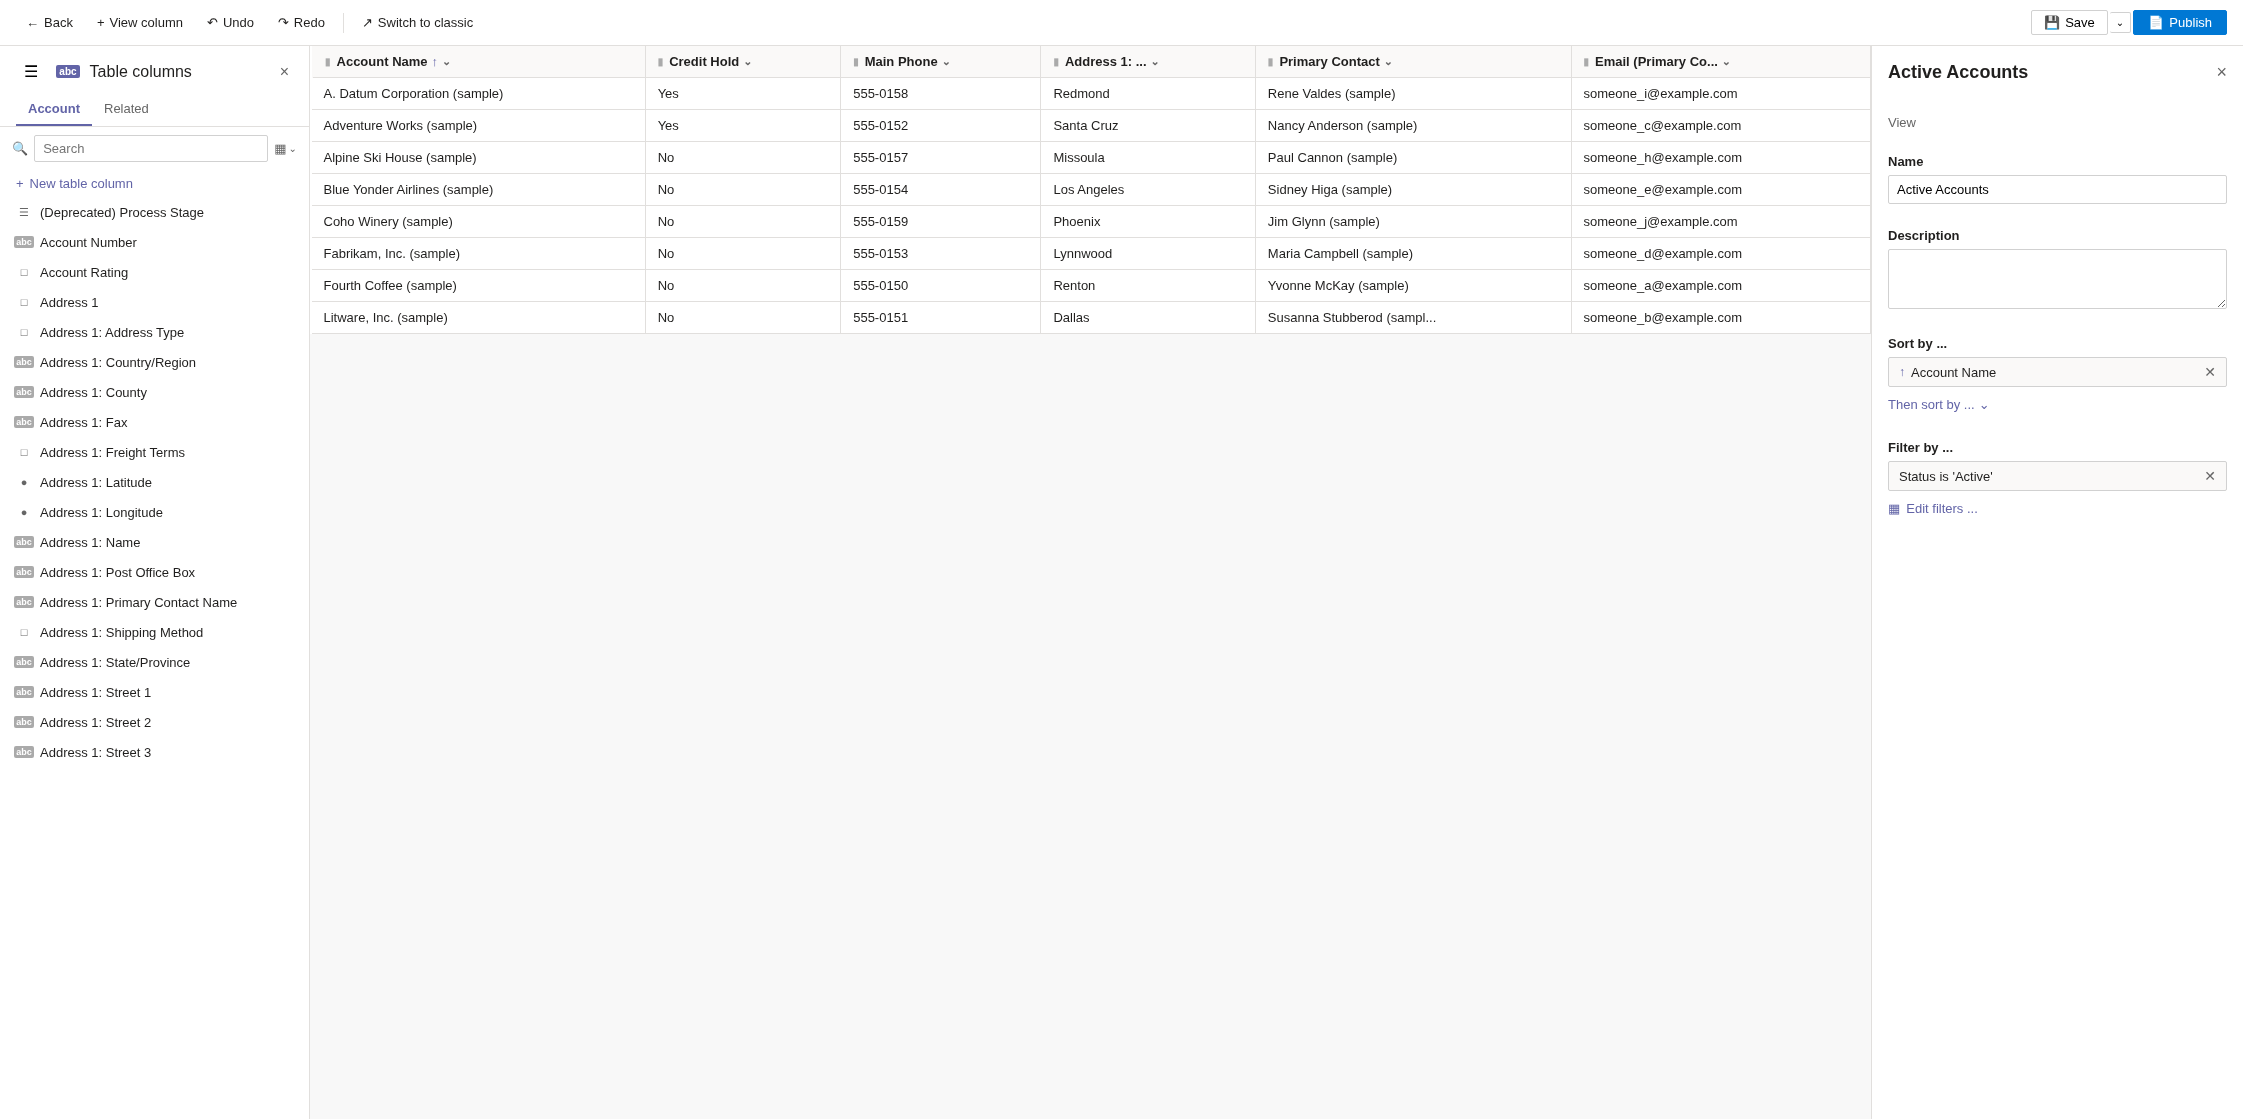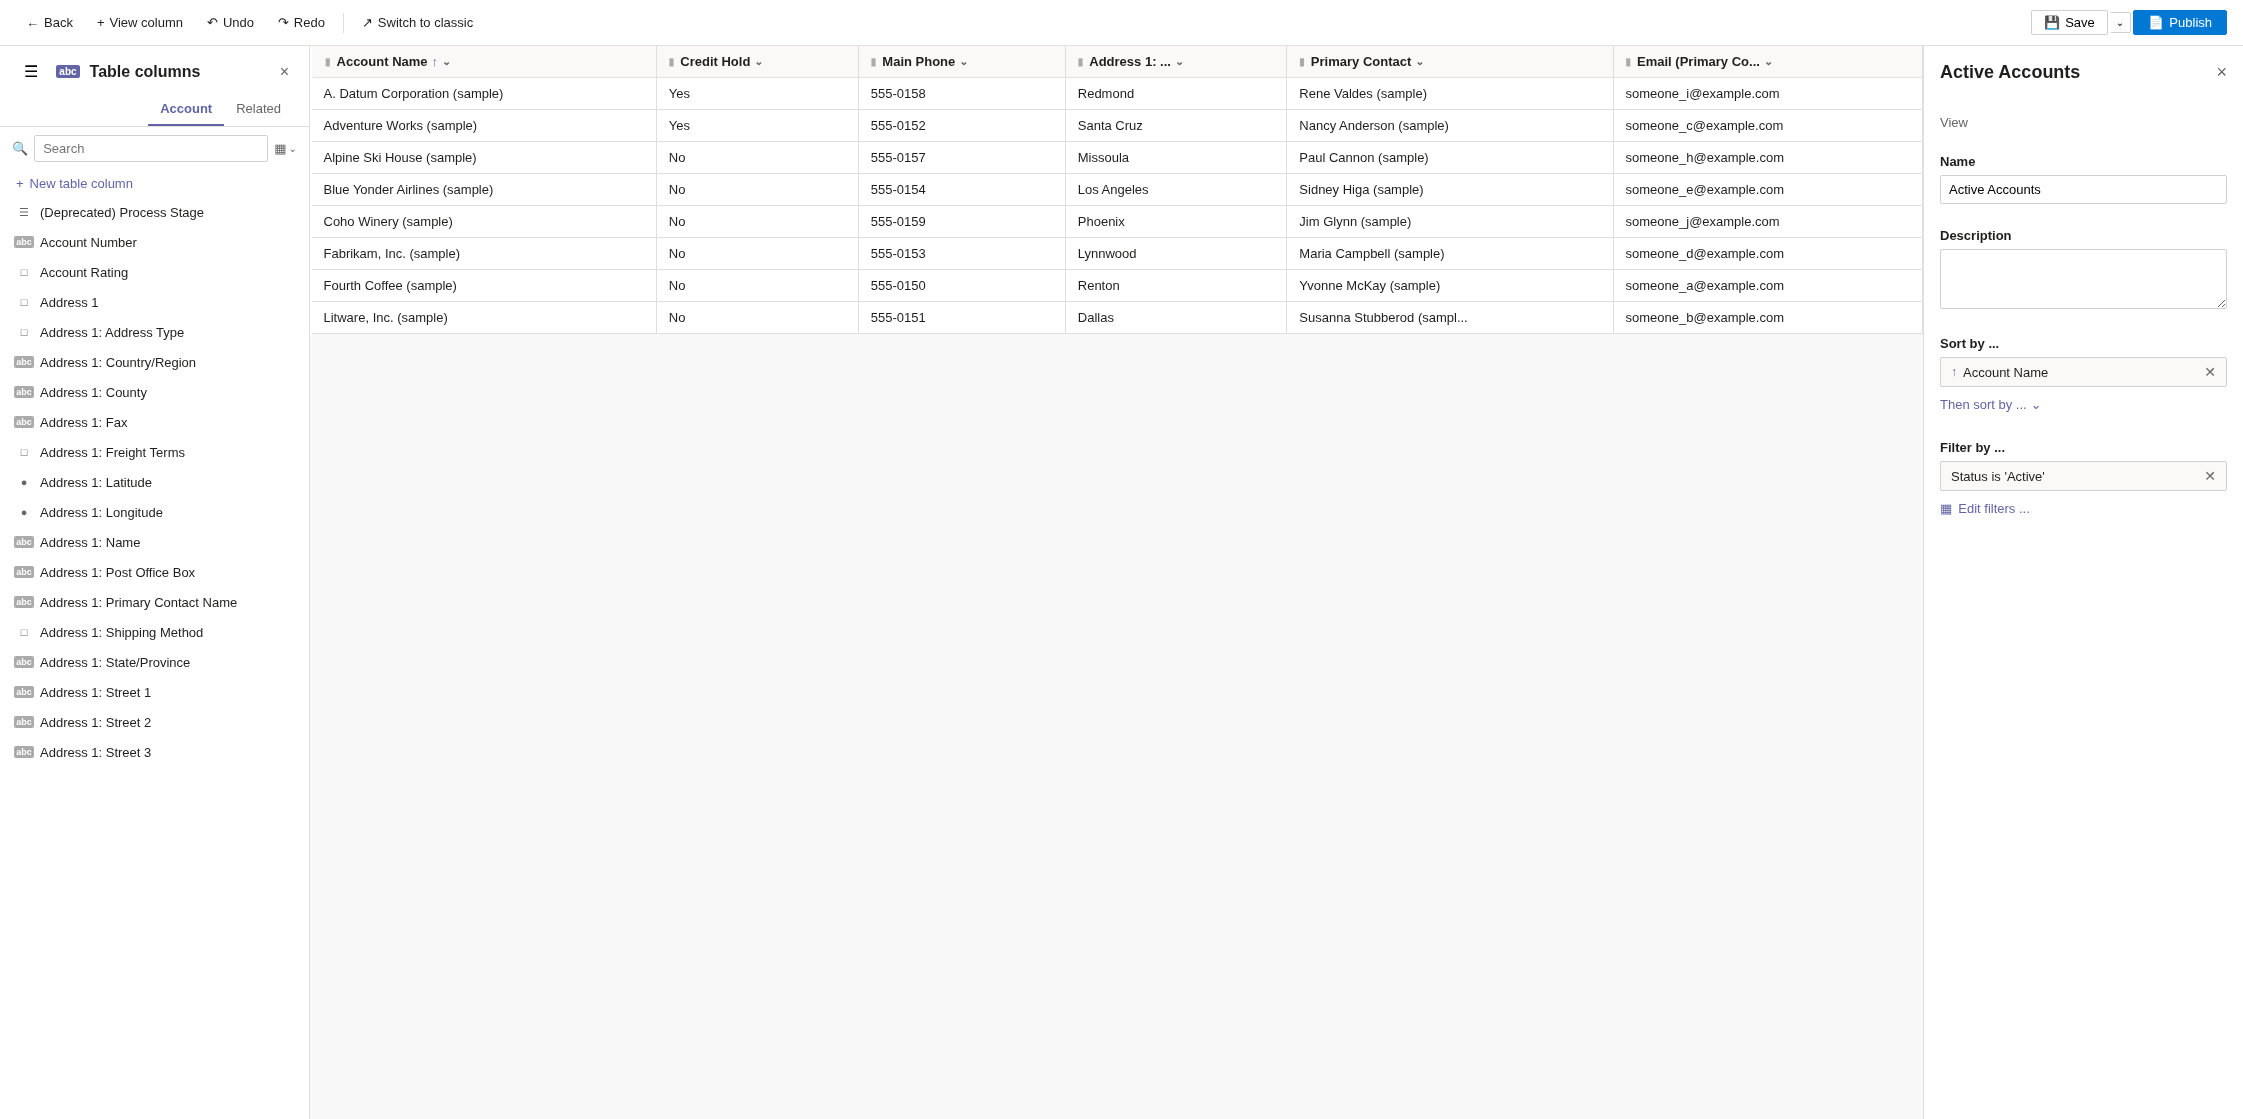--- a/index.html
+++ b/index.html
@@ -13,44 +13,44 @@
     .save-btn { display: flex; align-items: center; gap: 5px; padding: 4px 12px; border: 1px solid #d1d1d1; background: #fff; cursor: pointer; font-size: 13px; border-radius: 2px; }
     .publish-btn { display: flex; align-items: center; gap: 5px; padding: 4px 14px; border: 1px solid #0078d4; background: #0078d4; color: #fff; cursor: pointer; font-size: 13px; border-radius: 2px; }
     .dropdown-arrow { font-size: 10px; }
 
     
     .main-layout { display: flex; flex: 1; overflow: hidden; }
 
     
     .sidebar { width: 310px; background: #fff; border-right: 1px solid #e1dfdd; display: flex; flex-direction: column; overflow: hidden; }
     .sidebar-header { padding: 12px 16px 8px; display: flex; align-items: center; justify-content: space-between; }
-    .sidebar-title { font-size: 16px; font-weight: 700; }
+    .sidebar-title { font-size: 16px; font-weight: 400; }
     .sidebar-close { background: transparent; border: none; cursor: pointer; font-size: 16px; color: #666; padding: 4px; }
-    .sidebar-tabs { display: flex; border-bottom: 1px solid #e1dfdd; padding: 0 16px; justify-content: flex-end; }
+    .sidebar-tabs { display: flex; border-bottom: 1px solid #e1dfdd; padding: 0 16px; }
     .sidebar-tab { padding: 8px 12px; font-size: 13px; cursor: pointer; border-bottom: 2px solid transparent; color: #666; }
     .sidebar-tab.active { color: #6264a7; border-bottom: 2px solid #6264a7; font-weight: 600; }
     .sidebar-search { padding: 8px 12px; display: flex; align-items: center; gap: 6px; }
     .sidebar-search-input { flex: 1; border: 1px solid #d1d1d1; border-radius: 2px; padding: 5px 8px; font-size: 13px; outline: none; }
     .filter-icon { background: transparent; border: none; cursor: pointer; color: #666; font-size: 13px; display: flex; align-items: center; gap: 2px; }
     .new-column-btn { display: flex; align-items: center; gap: 6px; padding: 6px 16px; font-size: 13px; color: #6264a7; background: transparent; border: none; cursor: pointer; }
     .sidebar-list { flex: 1; overflow-y: auto; }
     .sidebar-item { display: flex; align-items: center; gap: 8px; padding: 7px 16px; font-size: 13px; cursor: pointer; }
     .item-icon { width: 16px; height: 16px; display: flex; align-items: center; justify-content: center; flex-shrink: 0; font-size: 11px; color: #666; }
 
     
     .table-area { flex: 1; overflow: auto; background: #f8f8f8; }
     .data-table { width: 100%; border-collapse: collapse; background: #fff; }
     .data-table th { background: #faf9f8; border-bottom: 1px solid #e1dfdd; border-right: 1px solid #e1dfdd; padding: 8px 12px; font-size: 13px; font-weight: 600; text-align: left; white-space: nowrap; cursor: pointer; user-select: none; }
     .data-table th:first-child { border-left: 3px solid transparent; }
     .data-table td { border-bottom: 1px solid #e1dfdd; border-right: 1px solid #e1dfdd; padding: 8px 12px; font-size: 13px; }
     .th-inner { display: flex; align-items: center; gap: 4px; }
     .col-drag { color: #aaa; margin-right: 2px; font-size: 10px; }
 
     
-    .right-panel { width: 320px; background: #fff; border-left: 1px solid #e1dfdd; display: flex; flex-direction: column; overflow-y: auto; }
+    .right-panel { width: 372px; background: #fff; border-left: 1px solid #e1dfdd; display: flex; flex-direction: column; overflow-y: auto; }
     .right-panel-header { display: flex; align-items: center; justify-content: space-between; padding: 16px 16px 4px; }
     .right-panel-title { font-size: 18px; font-weight: 600; }
     .right-panel-close { background: transparent; border: none; cursor: pointer; font-size: 18px; color: #666; }
     .right-panel-subtitle { padding: 0 16px 12px; color: #666; font-size: 13px; margin-top: 28px; }
     .panel-section { padding: 12px 16px; }
     .panel-label { font-size: 13px; font-weight: 600; margin-bottom: 6px; }
     .panel-input { width: 100%; border: 1px solid #d1d1d1; border-radius: 2px; padding: 6px 8px; font-size: 13px; outline: none; }
     .panel-textarea { width: 100%; border: 1px solid #d1d1d1; border-radius: 2px; padding: 6px 8px; font-size: 13px; height: 60px; resize: vertical; outline: none; }
     .sort-item { display: flex; align-items: center; gap: 6px; border: 1px solid #d1d1d1; border-radius: 2px; padding: 6px 10px; margin-bottom: 6px; background: #faf9f8; }
     .sort-item-label { flex: 1; font-size: 13px; }

